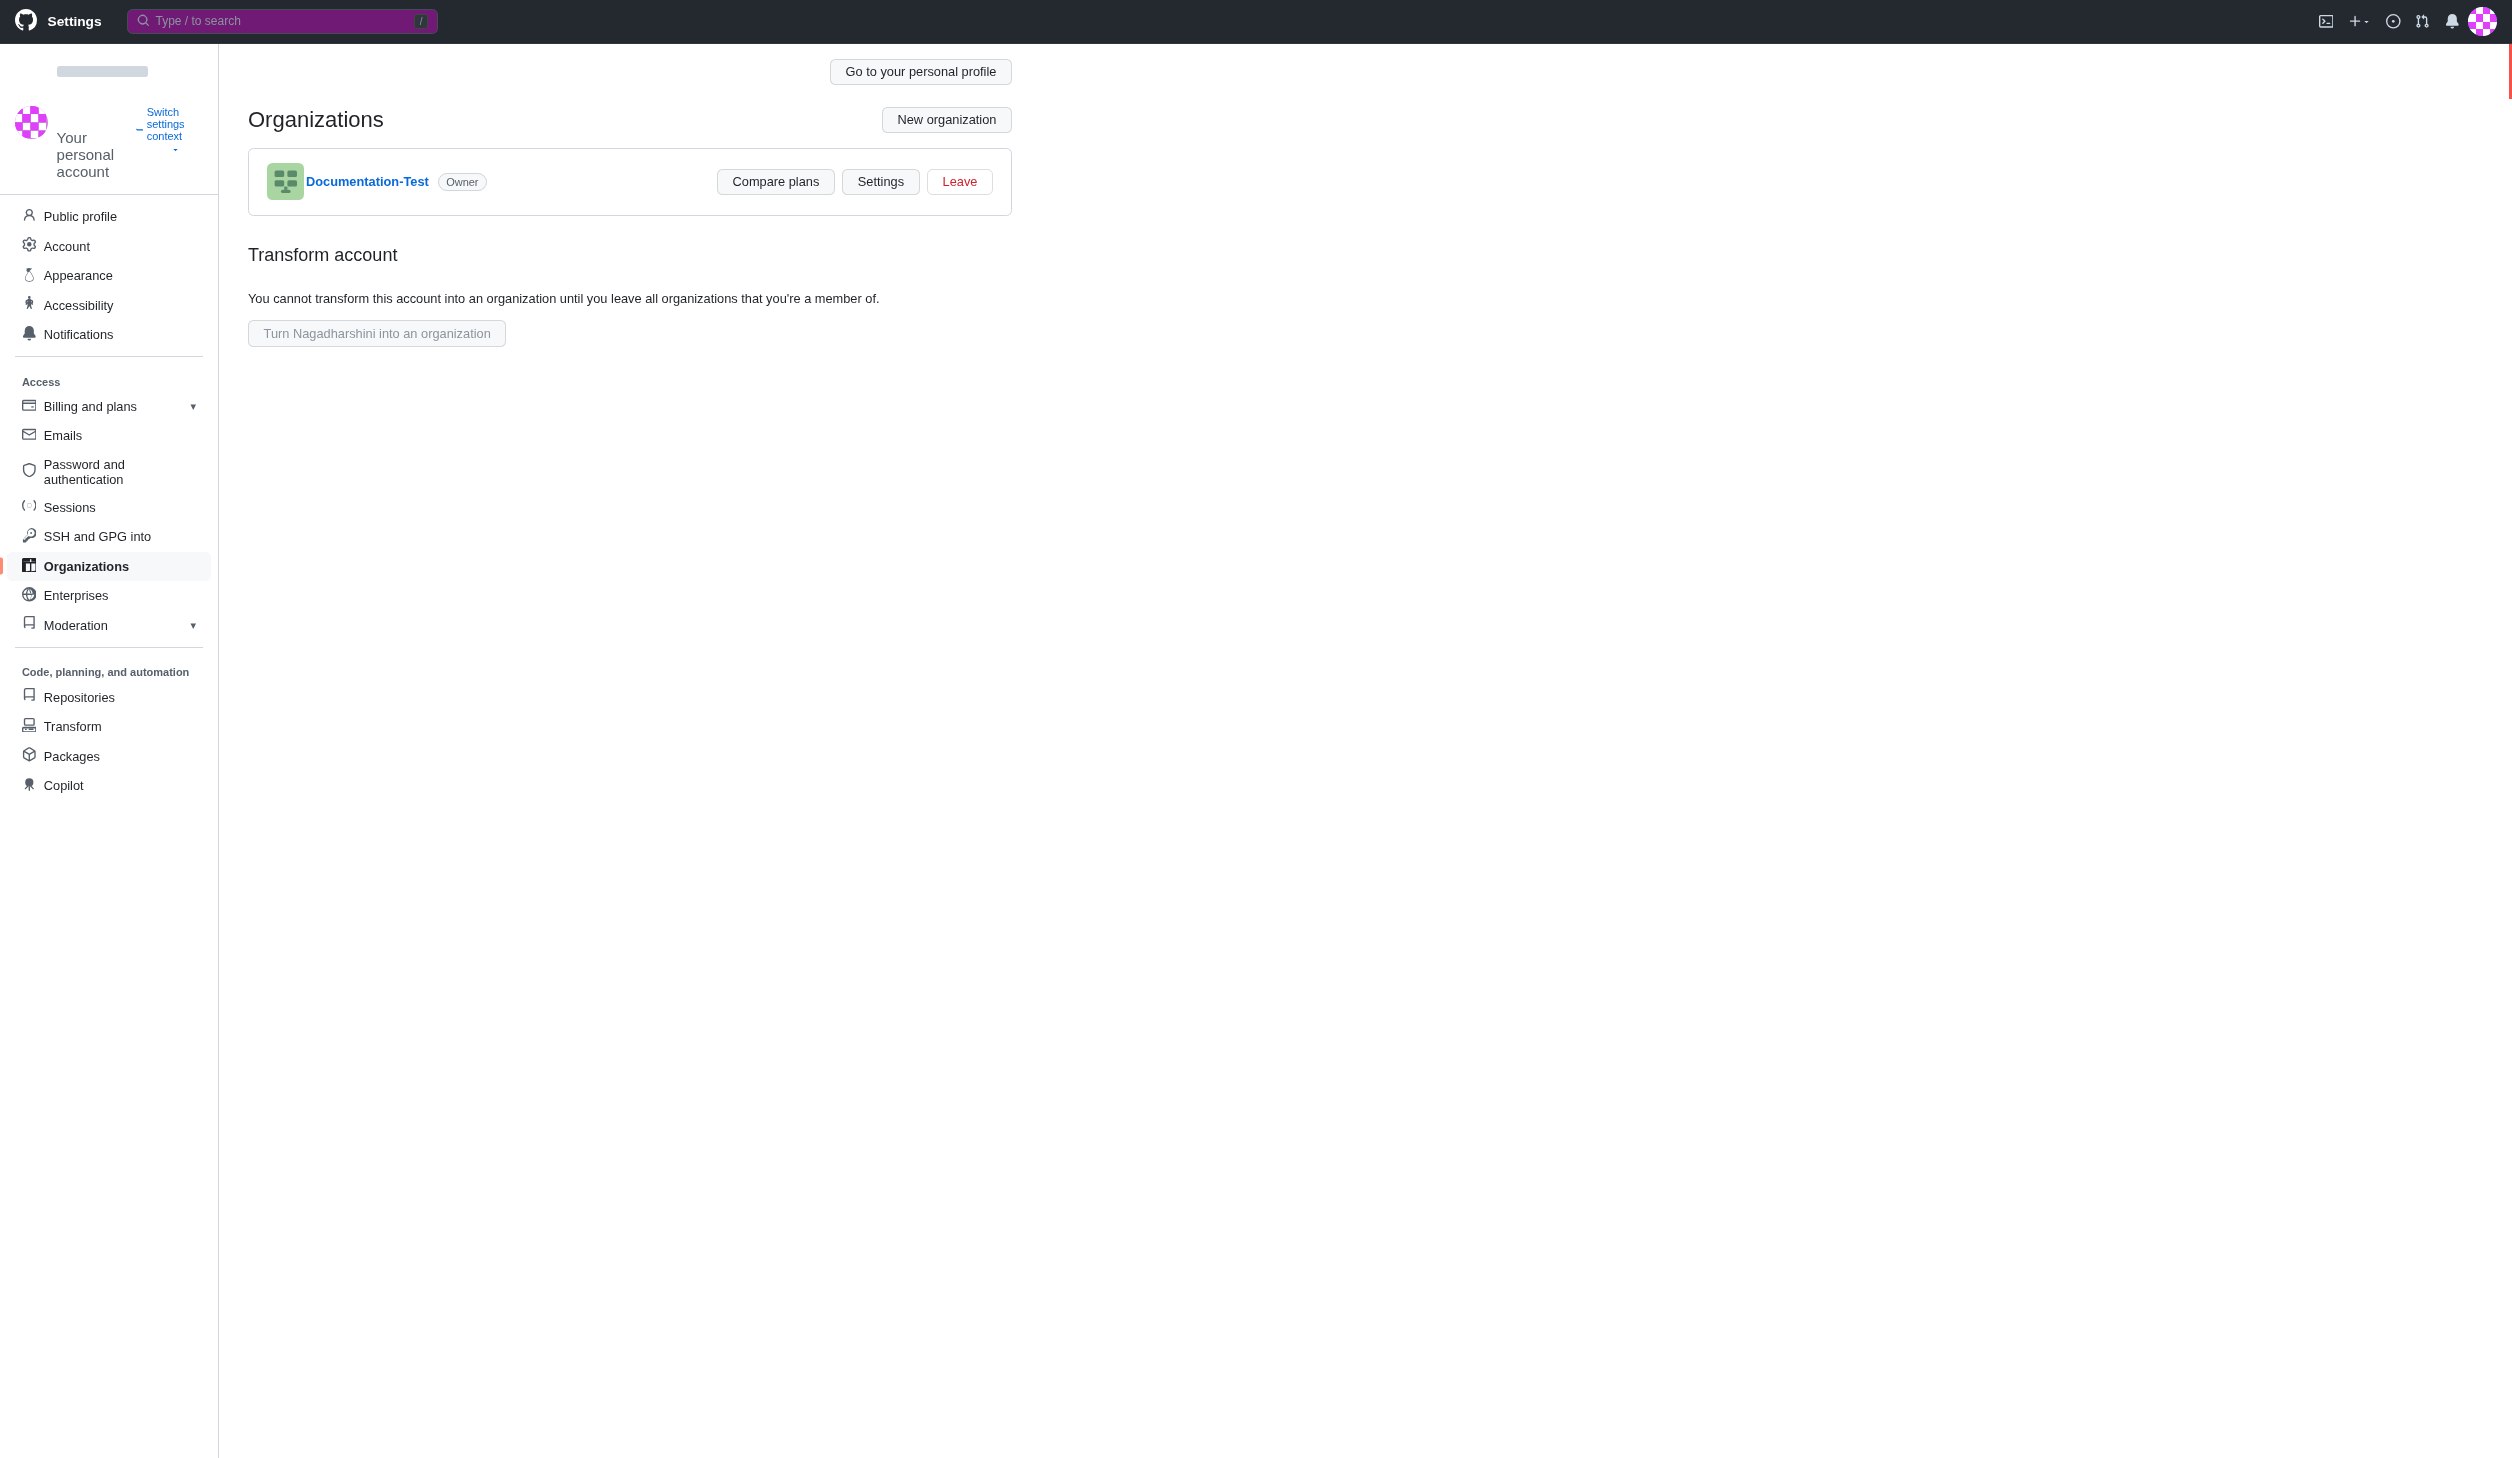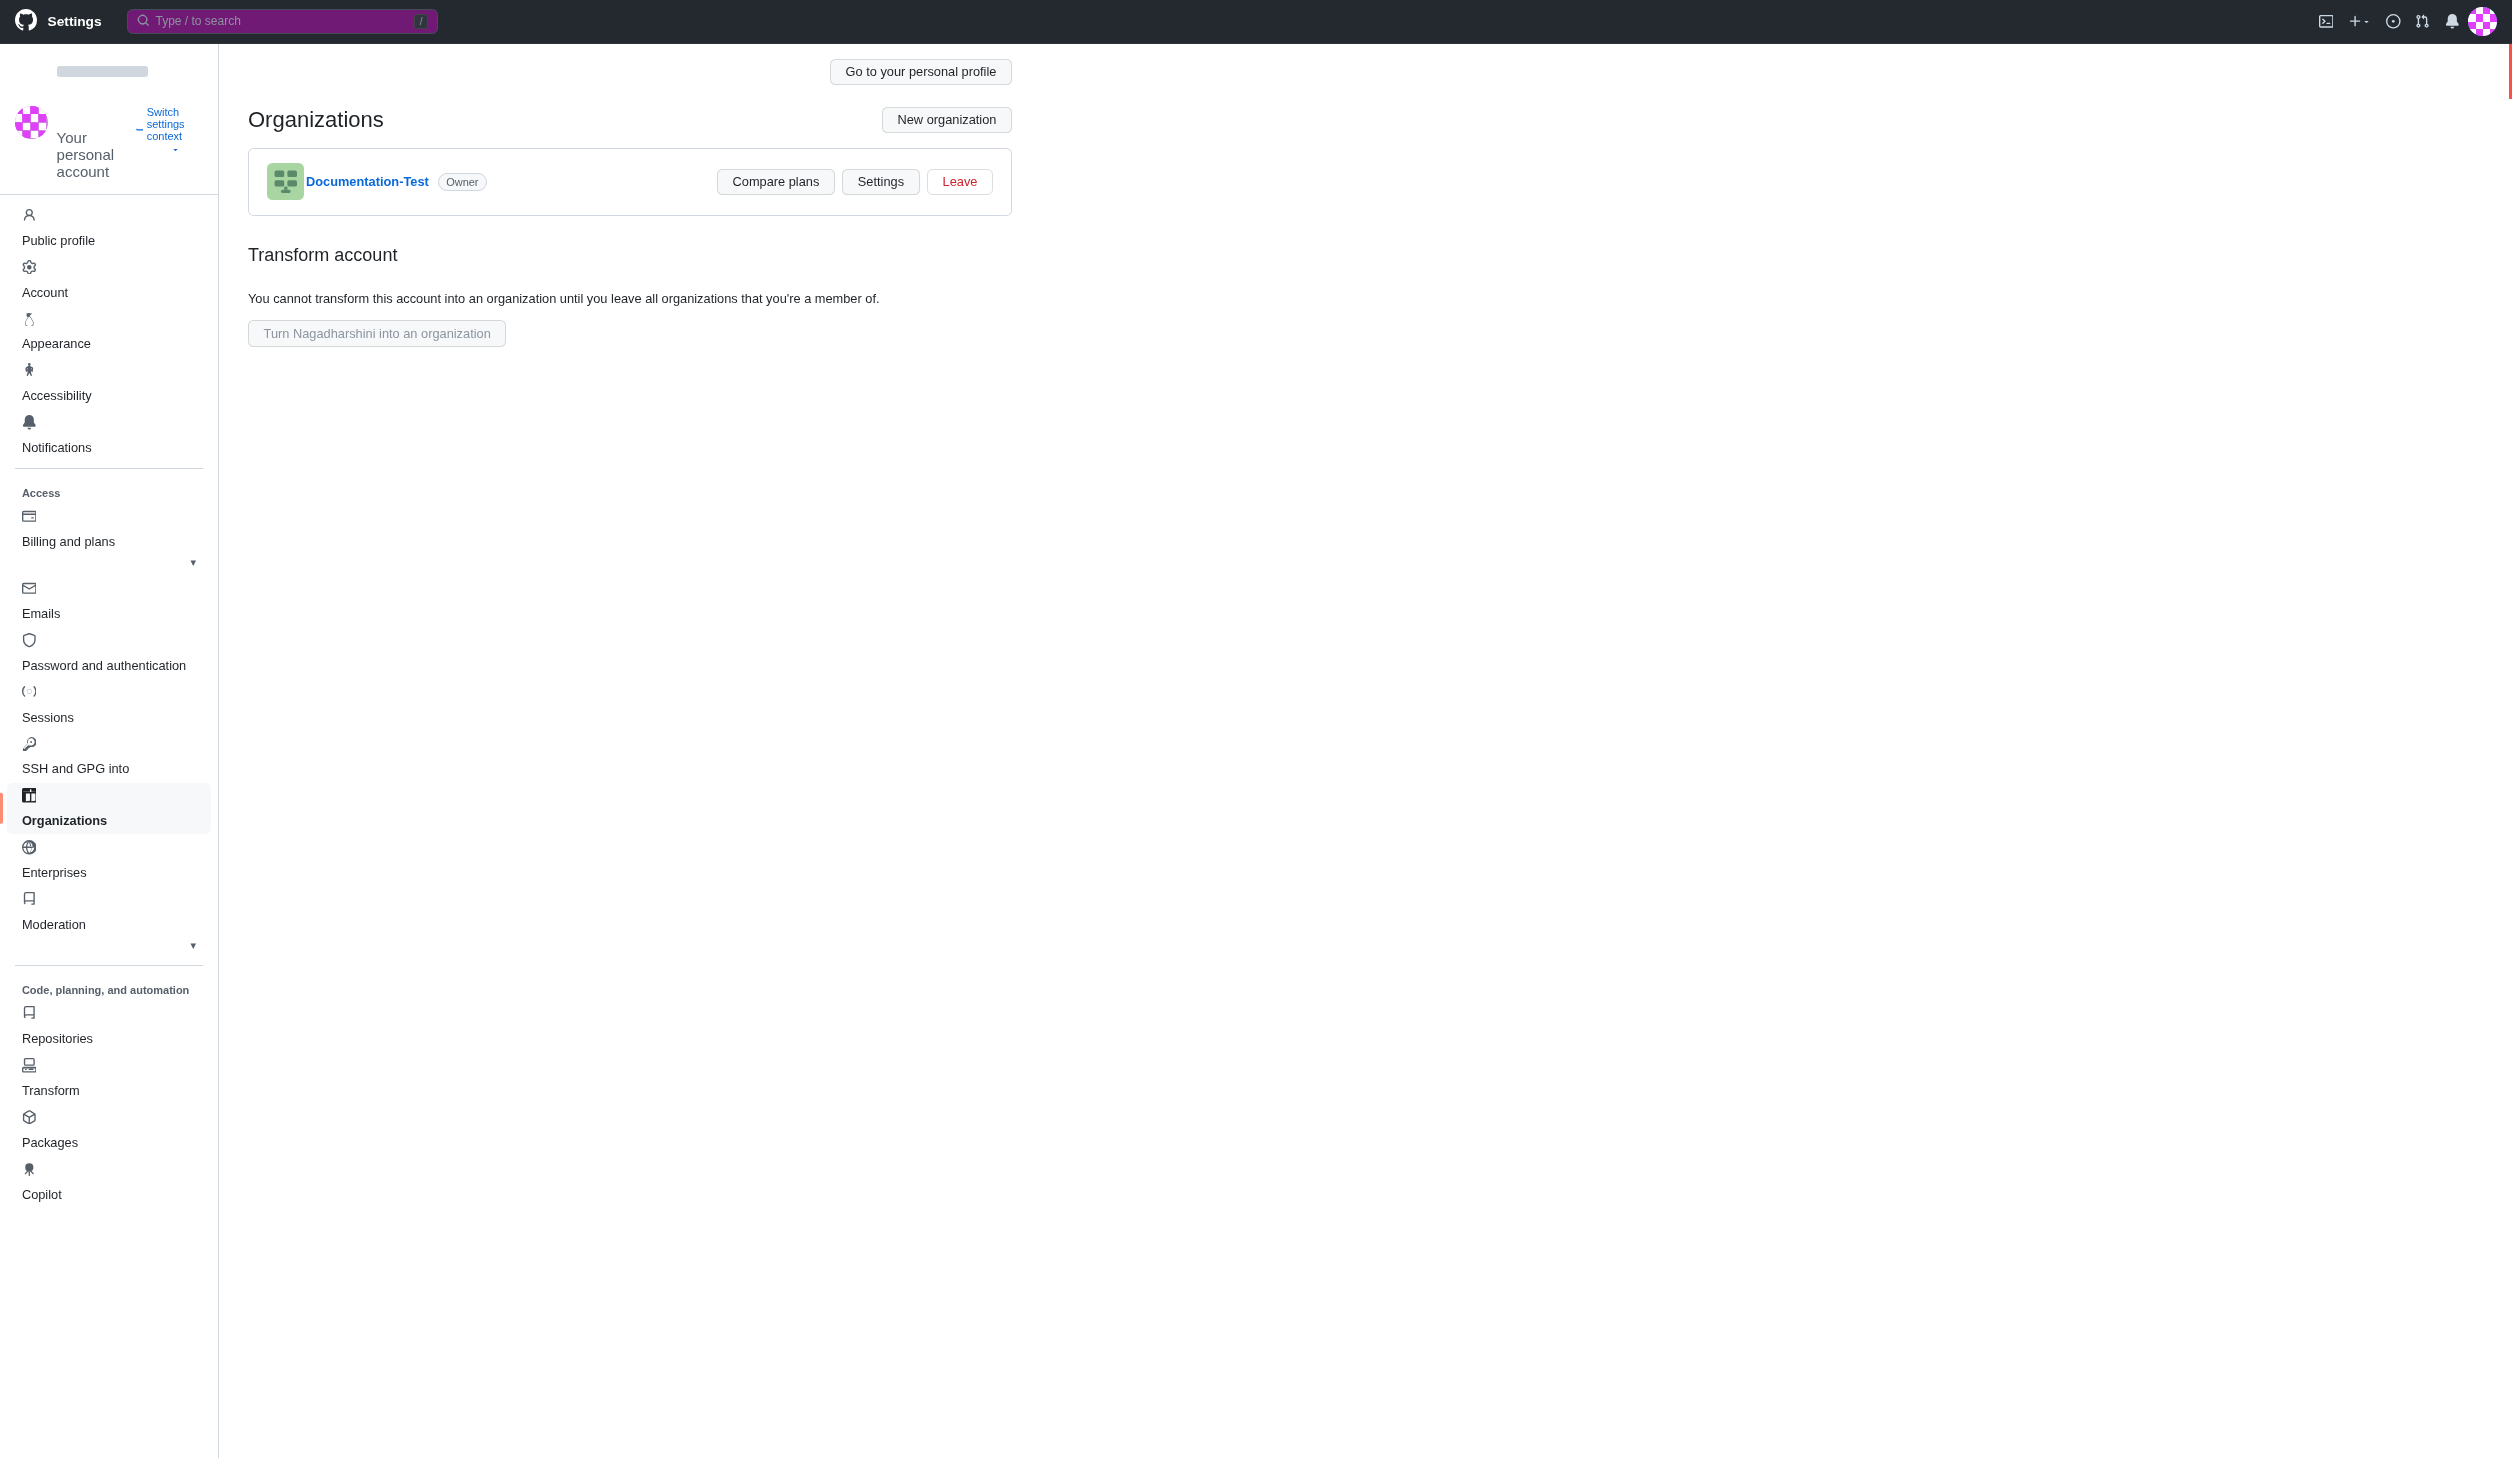--- a/index.html
+++ b/index.html
@@ -118,30 +118,30 @@
       text-decoration: none;
       font-size: 11px;
       display: flex;
       align-items: center;
       gap: 3.7px;
       flex-direction: column;
     }
 
     .sidebar-nav-item {
       display: flex;
+      align-items: center;
       gap: 7.3px;
       padding: 5.5px 14.6px;
       color: #1f2328;
       text-decoration: none;
       font-size: 12.8px;
       cursor: pointer;
       border-radius: 5.5px;
       margin: 0.9px 7.3px;
       position: relative;
-      flex-direction: column;
     }
     .sidebar-nav-item.active {
       background: #f6f8fa;
       font-weight: 600;
     }
     .sidebar-nav-item.active::before {
       content: '';
       position: absolute;
       left: -7.3px;
       top: 50%;

